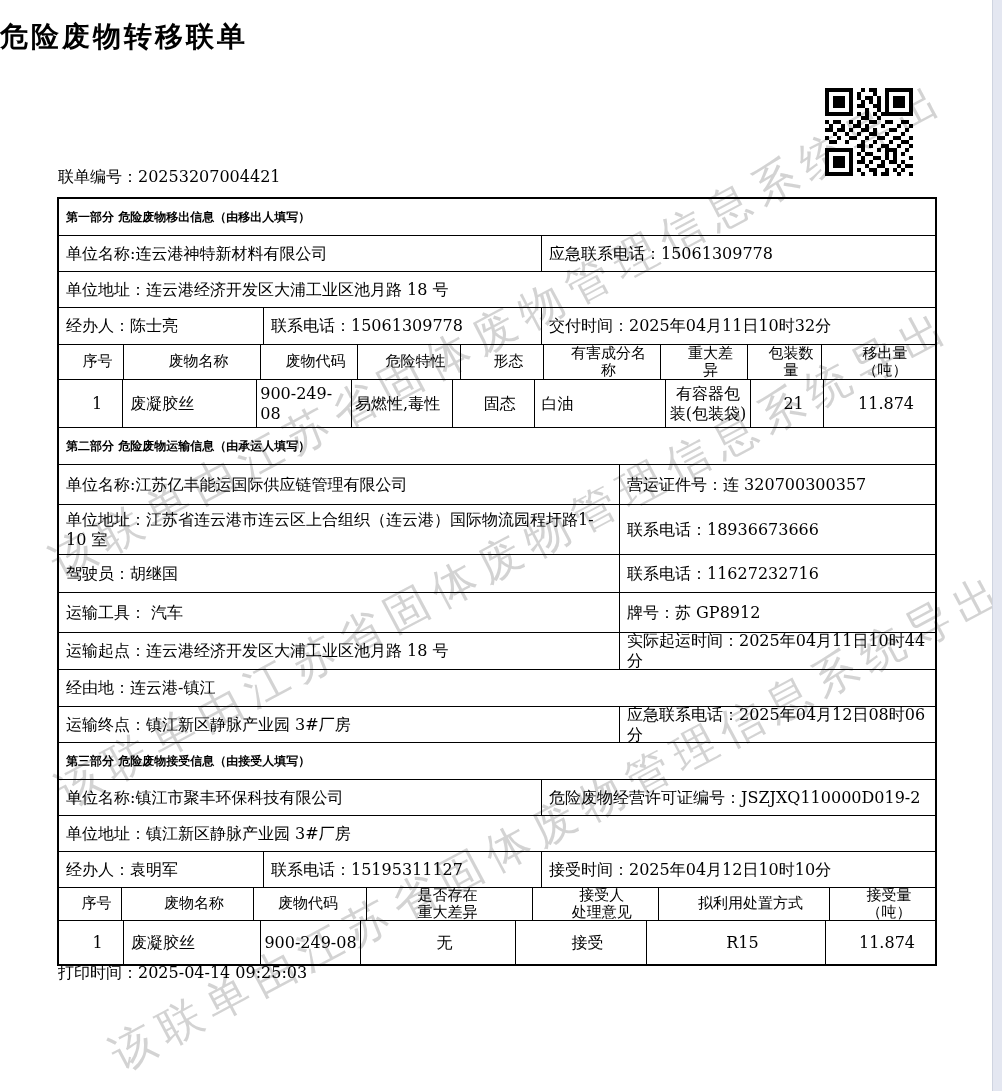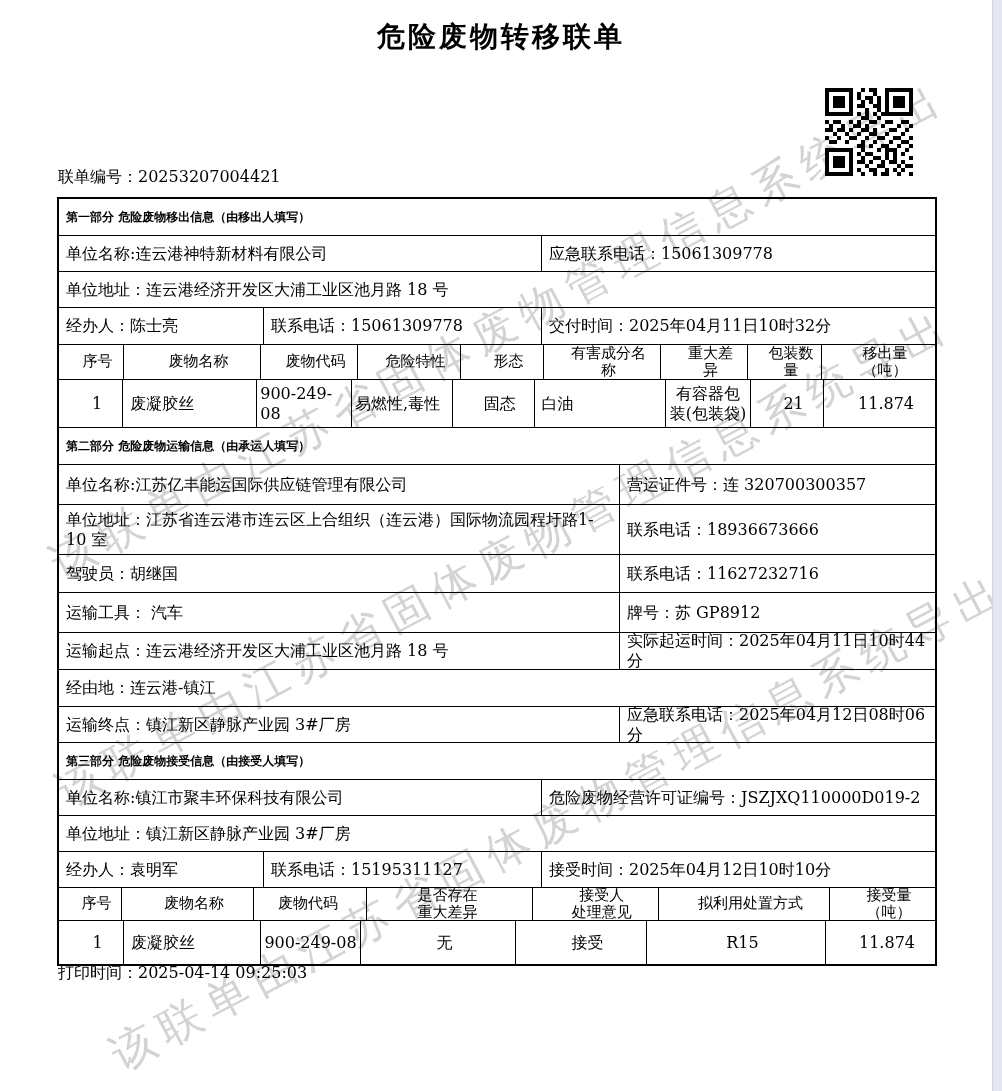--- a/index.html
+++ b/index.html
@@ -13,21 +13,21 @@
     background:#e4e7f1; border-left:1px solid #cfd4e0; z-index:5;
   }
   .watermark {
     position:absolute; white-space:nowrap; z-index:1; pointer-events:none;
     font-size:44px; letter-spacing:9px; color:#c9c9c9; opacity:.8;
     transform:rotate(-28deg); transform-origin:0 0;
     font-family:"DejaVu Serif","Liberation Serif",serif;
   }
   .content { position:relative; z-index:2; }
   .doc-title {
-    position:absolute; top:18px; left:0; width:100%; text-align:center;
+    position:absolute; top:18px; left:0; width:100%; 
     font-size:28px; font-weight:bold; letter-spacing:3px;
     font-family:"DejaVu Sans","Liberation Sans",sans-serif;
   }
   .qr { position:absolute; left:825px; top:88px; width:88px; height:88px; }
   .manifest-line { position:absolute; left:58px; top:167px; font-size:16px; }
   .print-line { position:absolute; left:58px; top:963px; font-size:16px; }
   .doc-table {
     position:absolute; left:57px; top:197px; width:880px;
     border:2px solid #000; box-sizing:border-box; background:transparent;
   }

